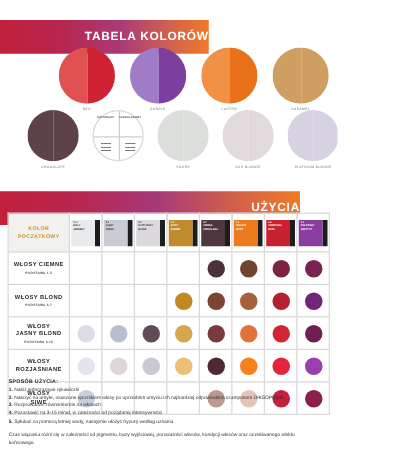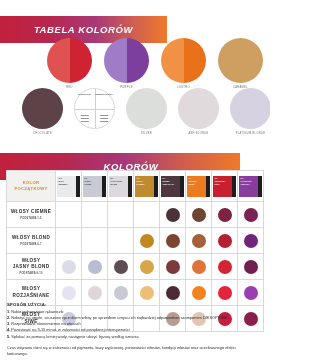--- a/index.html
+++ b/index.html
@@ -21,22 +21,21 @@
     height: 360px;
     background: #ffffff;
   }
 
   
   .banner {
     position: absolute;
     height: 27px;
     display: flex;
     align-items: center;
-    justify-content: center;
-    font-style: italic;
+    justify-content: flex-end;
   }
   .banner-title {
     font-size: 9.5px;
     font-weight: bold;
     letter-spacing: 0.6px;
     color: #ffffff;
     line-height: 1;
     white-space: nowrap;
   }
   #banner-tabela {
@@ -356,21 +355,21 @@
     <div class="swatch">
       <div class="circle">
         <span class="half" style="background:#d7d2e2"></span>
         <span class="half" style="background:#d7d2e2"></span>
       </div>
       <div class="swatch-label">PLATINUM BLONDE</div>
     </div>
   </div>
 
   <div class="banner" id="banner-uzycie">
-    <span class="banner-title">KOLORÓW</span>
+    <span class="banner-title">UŻYCIA</span>
   </div>
 
   <table id="usage-table">
     <thead>
       <tr>
         <th class="corner-cell">
           <div class="corner-label">KOLOR</div>
           <div class="corner-label">POCZĄTKOWY</div>
         </th>
 

